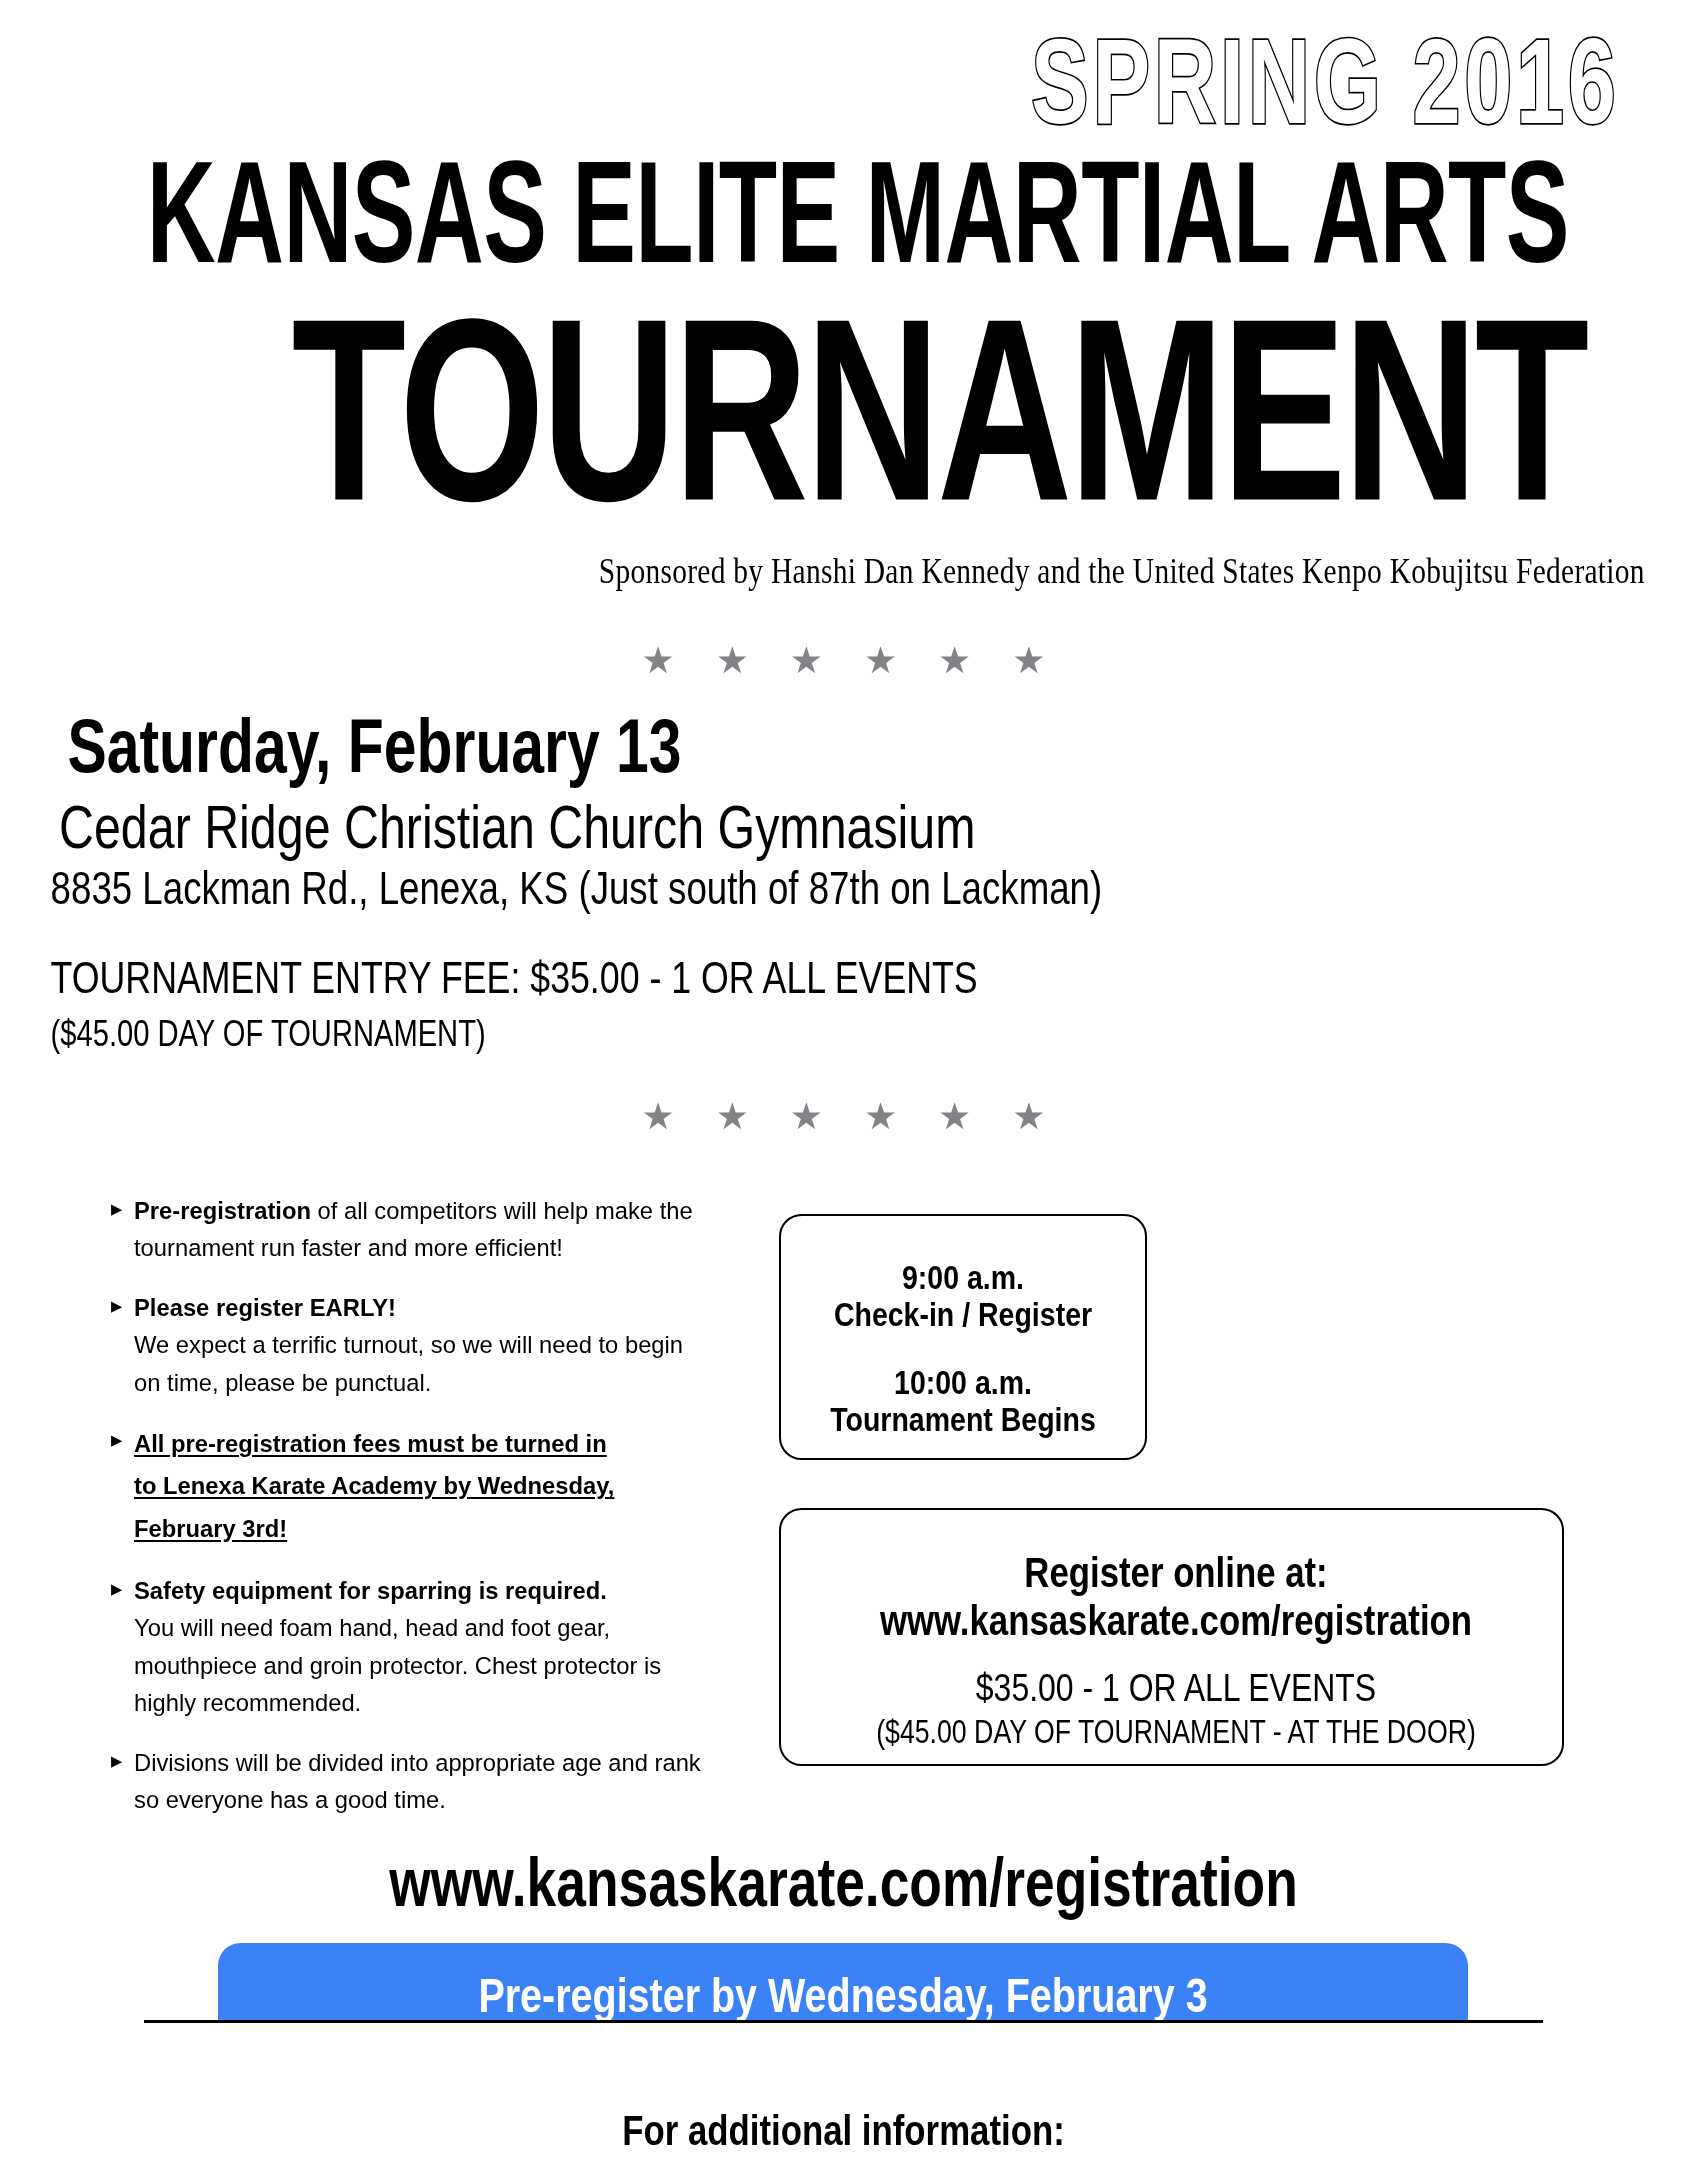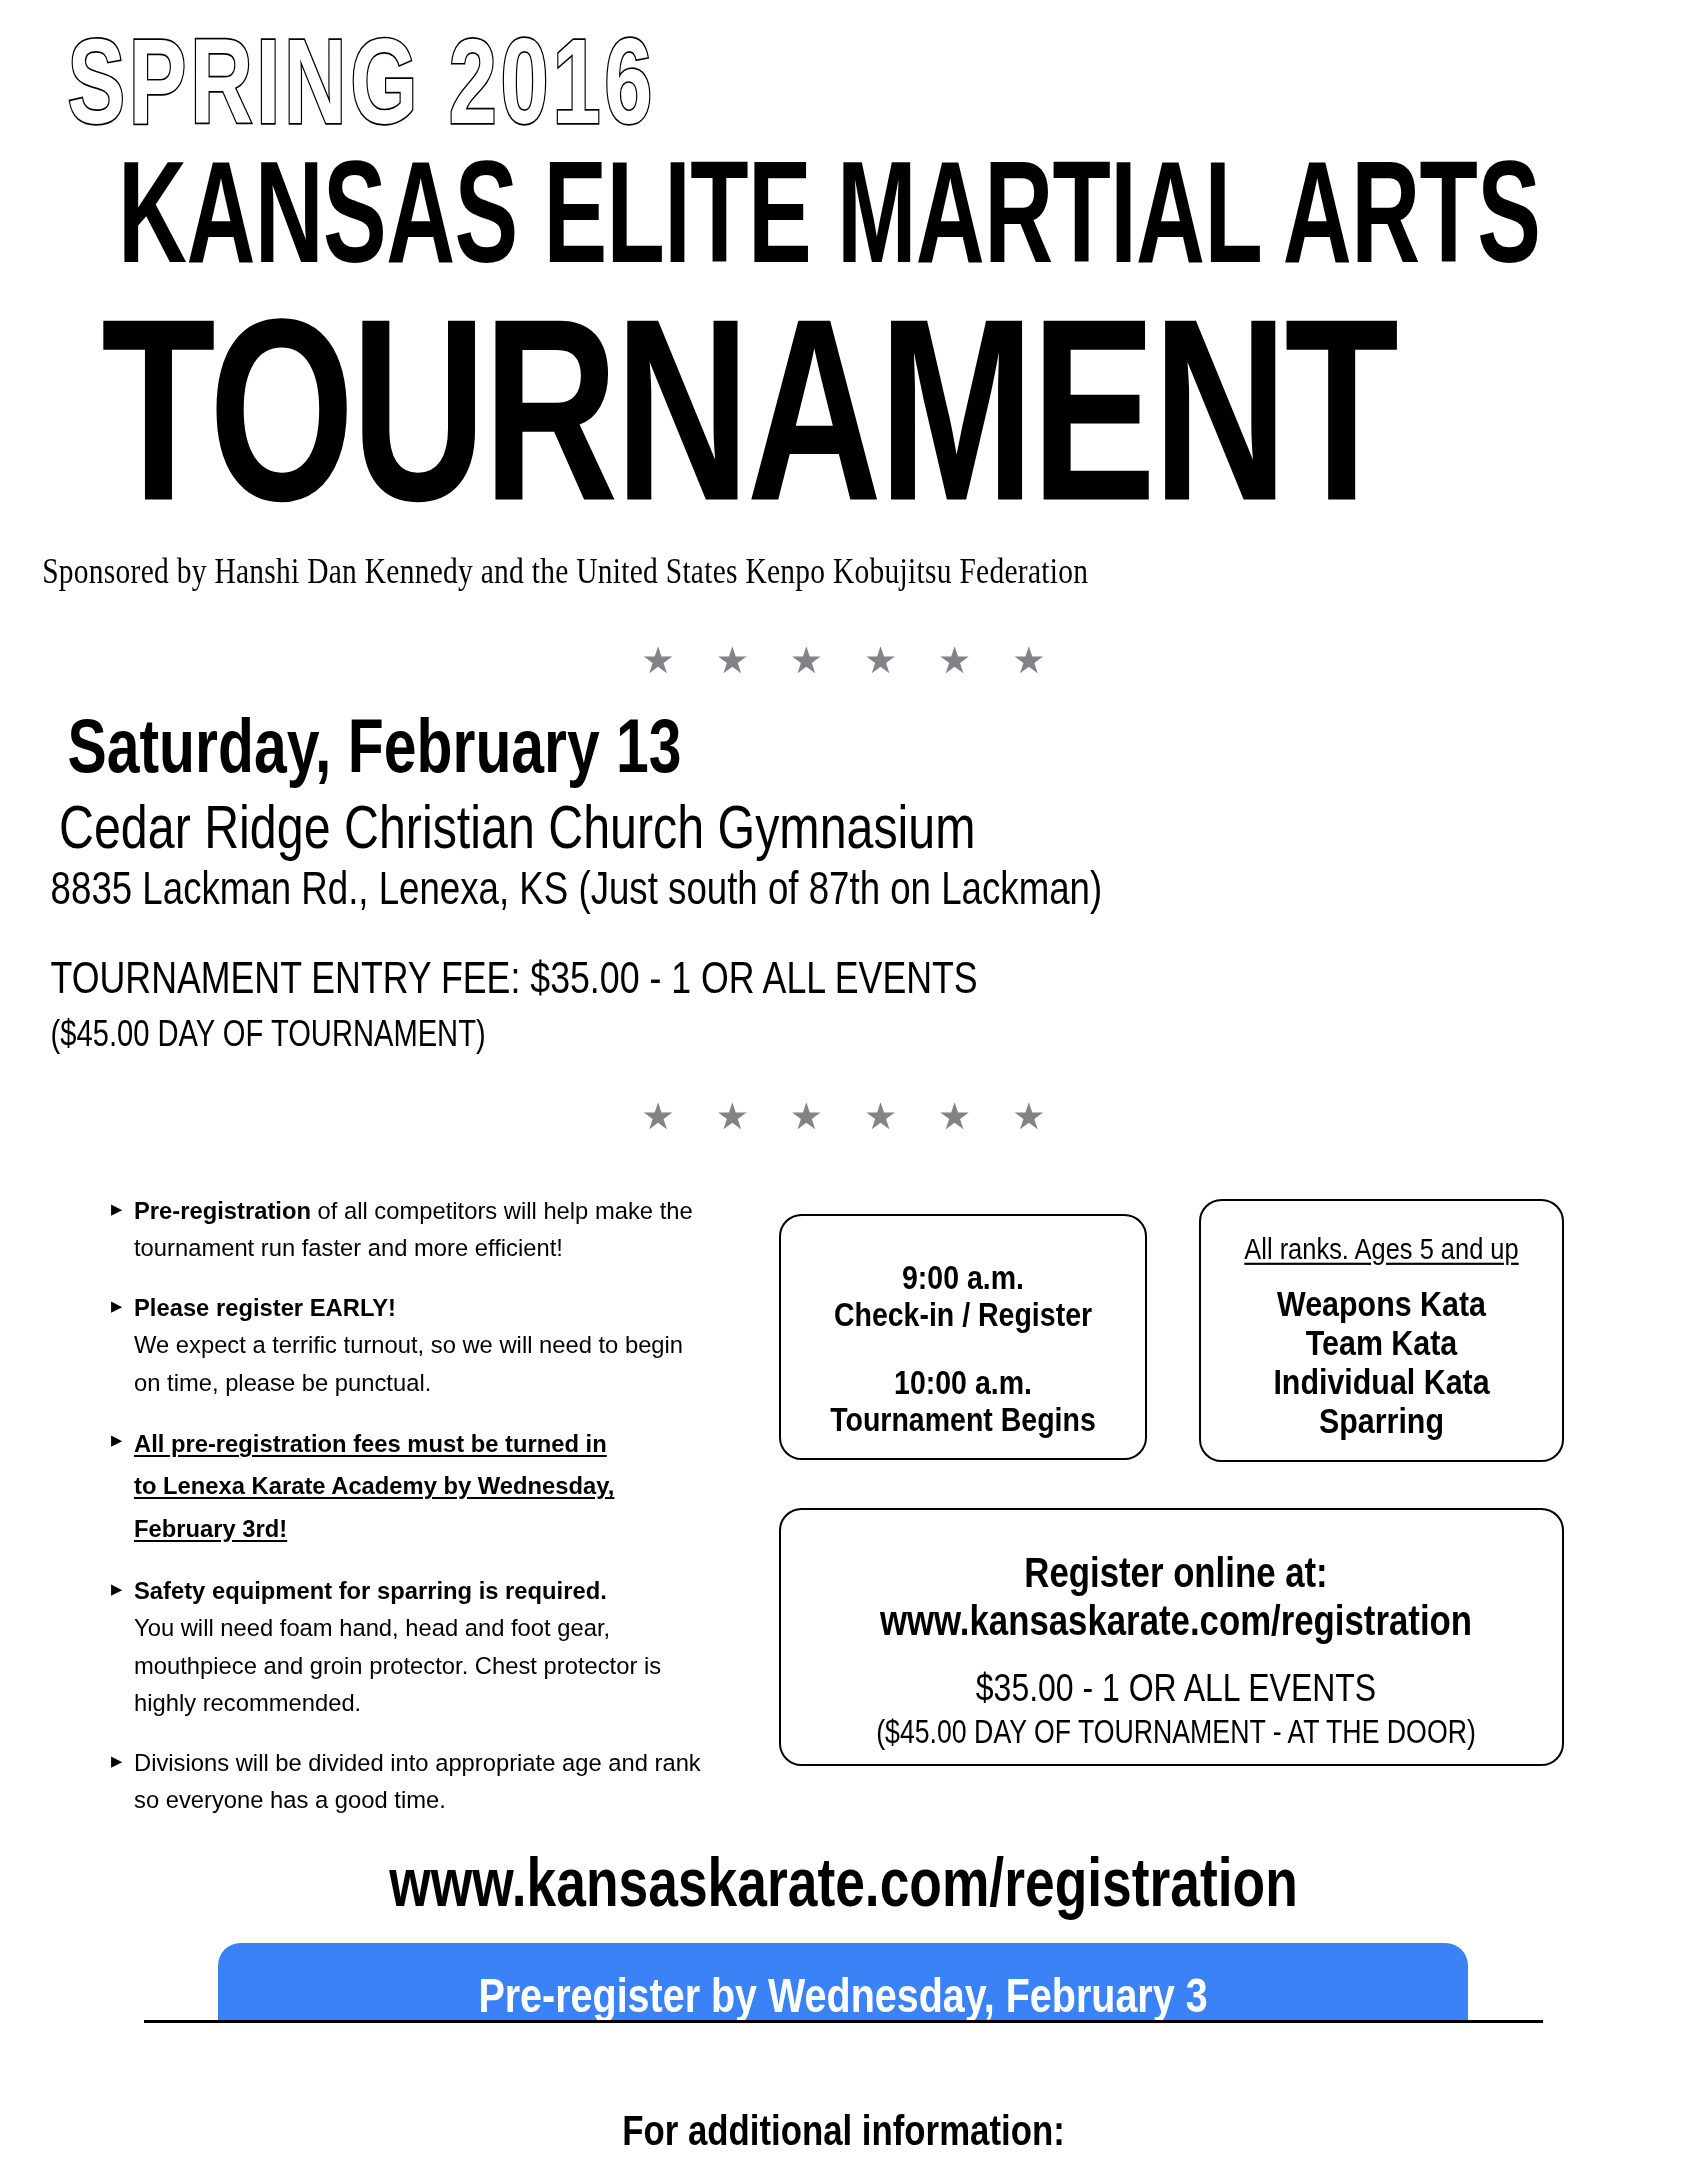--- a/index.html
+++ b/index.html
@@ -12,21 +12,21 @@
     width: 1687px;
     height: 2183px;
     font-family: "Liberation Sans", sans-serif;
     color: #000000;
     overflow: hidden;
     position: relative;
   }
 
   
   .header {
-    text-align: left;
+    text-align: right;
     padding-top: 22.5px;
   }
   .spring-line {
     font-family: "Liberation Sans", sans-serif;
     font-weight: 700;
     font-size: 94px;
     line-height: 0.98;
     letter-spacing: 4px;
     transform: scaleY(1.28) scaleX(0.92);
     transform-origin: center top;
@@ -411,29 +411,20 @@
 
   </div>
 
   <div class="box box-schedule">
     <div class="sched-line sched-group-1">9:00 a.m.</div>
     <div class="sched-line">Check-in / Register</div>
     <div class="sched-line sched-group-2">10:00 a.m.</div>
     <div class="sched-line">Tournament Begins</div>
   </div>
 
-  <div class="box box-events">
-    <div class="events-note"><span class="uline">All ranks. Ages 5 and up</span></div>
-    <div class="events-list">
-      <div>Weapons Kata</div>
-      <div>Team Kata</div>
-      <div>Individual Kata</div>
-      <div>Sparring</div>
-    </div>
-  </div>
 
   <div class="box box-register">
     <div class="reg-head">Register online at:</div>
     <div class="reg-url">www.kansaskarate.com/registration</div>
     <div class="reg-price">$35.00 - 1 OR ALL EVENTS</div>
     <div class="reg-price-sub">($45.00 DAY OF TOURNAMENT - AT THE DOOR)</div>
   </div>
 
 </div>
 

